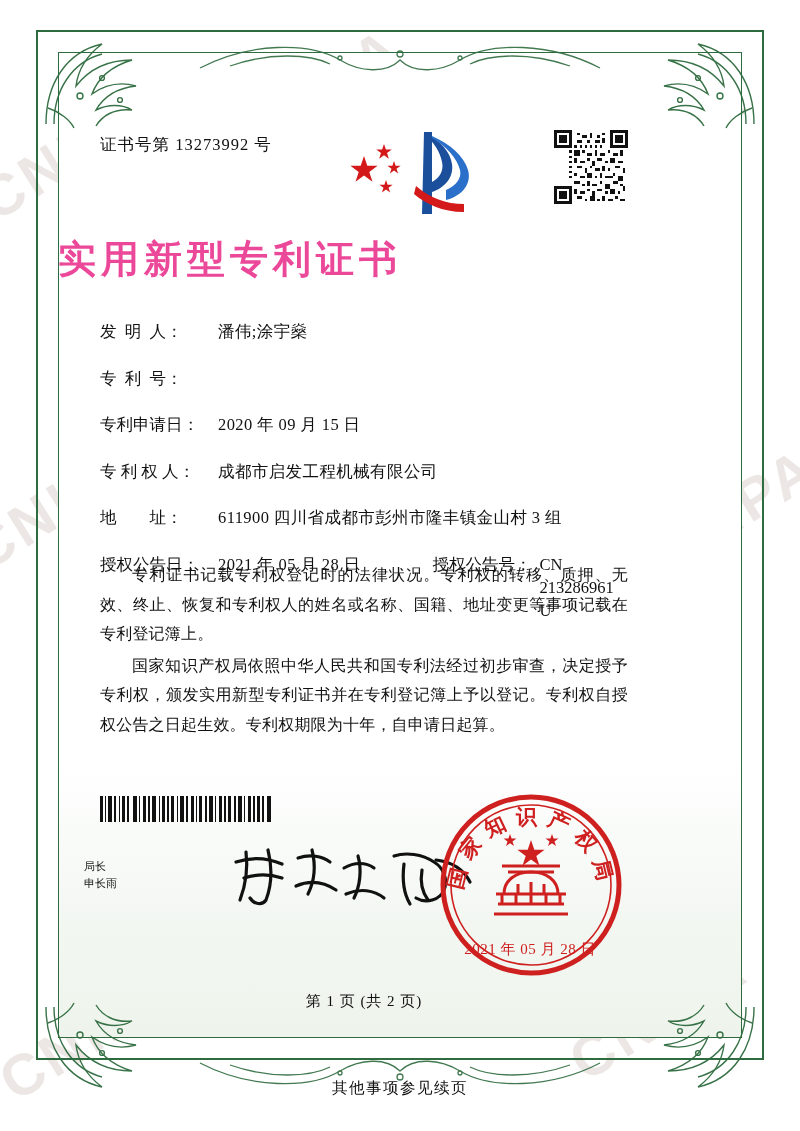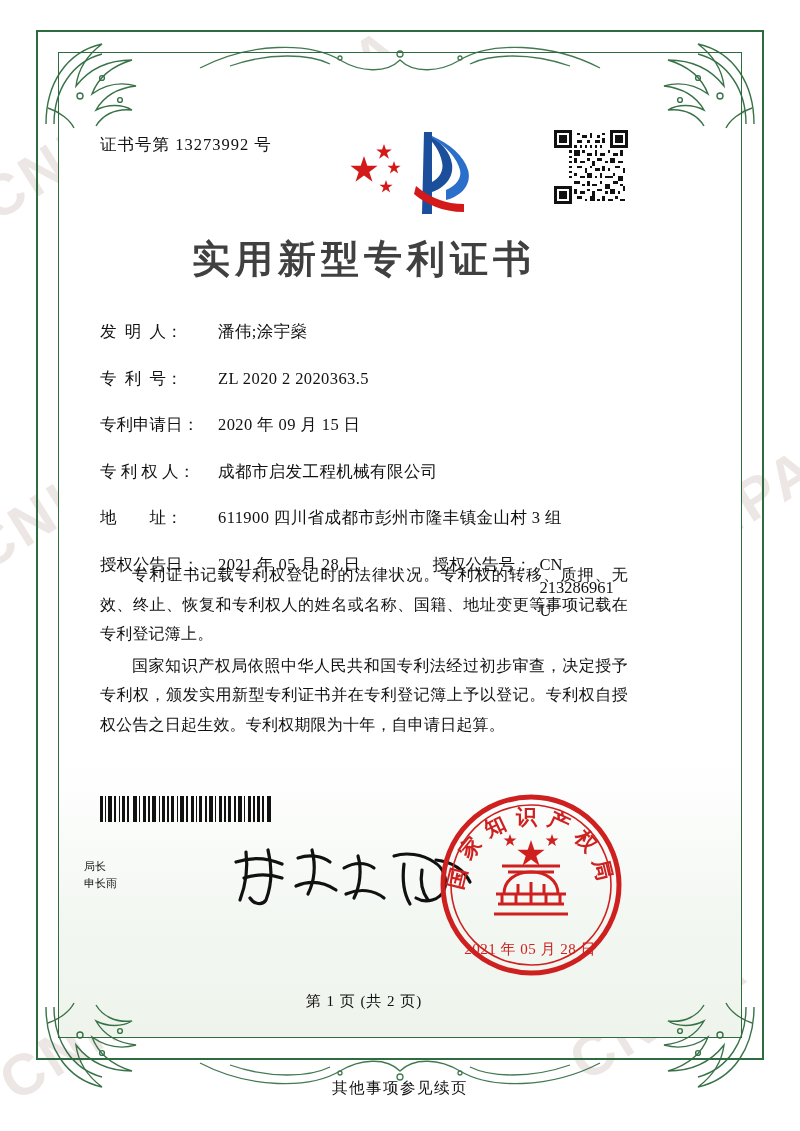--- a/index.html
+++ b/index.html
@@ -132,26 +132,25 @@
     width: 74px;
     height: 74px;
   }
   .qr svg { width: 100%; height: 100%; display: block; }
 
   .title {
     position: absolute;
     left: 0;
     right: 0;
     top: 182px;
-    text-align: center;
     font-size: 38px;
     font-weight: 700;
     letter-spacing: 5px;
     font-family: "Liberation Serif", "DejaVu Serif", serif;
-    color: #404040;
+    color: #ec4899;
   }
 
   .fields {
     position: absolute;
     left: 42px;
     right: 42px;
     top: 268px;
   }
   .field-row {
     display: flex;
@@ -482,21 +481,20 @@
 
     <div class="title">实用新型专利证书</div>
 
     <div class="fields">
       <div class="field-row">
         <span class="field-label">发  明  人：</span>
         <span class="field-value">潘伟;涂宇燊</span>
       </div>
       <div class="field-row">
         <span class="field-label">专  利  号：</span>
-        <span class="field-value">ZL 2020 2 2020363.5</span>
       </div>
       <div class="field-row">
         <span class="field-label">专利申请日：</span>
         <span class="field-value">2020 年 09 月 15 日</span>
       </div>
       <div class="field-row">
         <span class="field-label">专 利 权 人：</span>
         <span class="field-value">成都市启发工程机械有限公司</span>
       </div>
       <div class="field-row">

